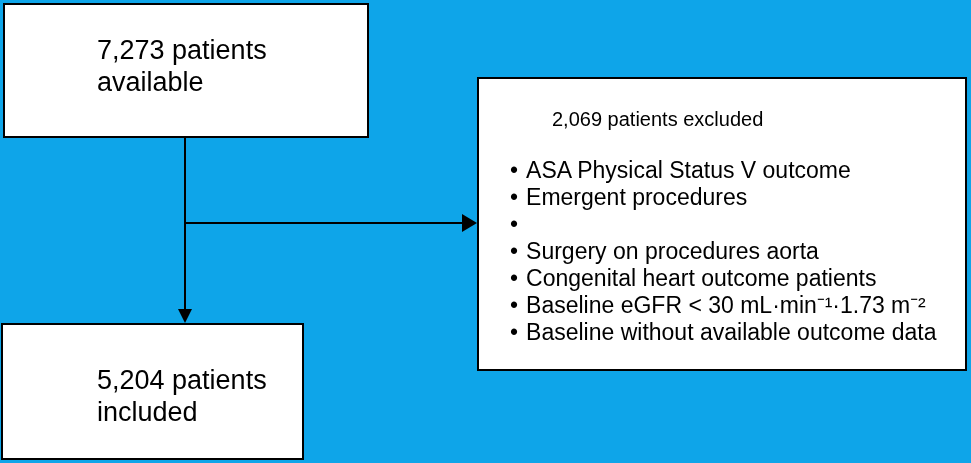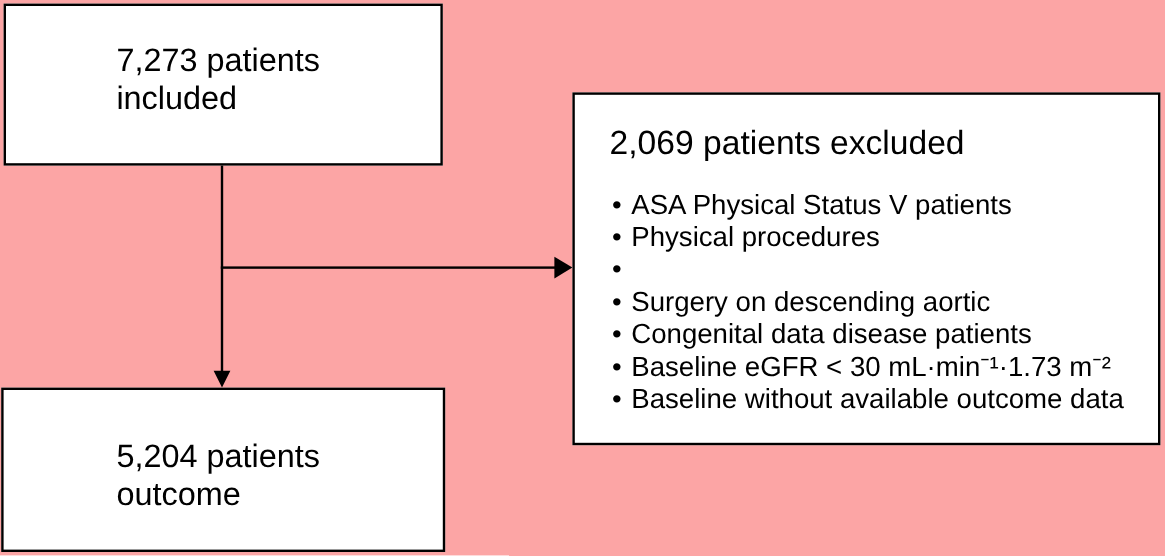--- a/index.html
+++ b/index.html
@@ -1,48 +1,49 @@
 <!DOCTYPE html>
 <html><head>
 <meta charset="utf-8">
 <style>
   html, body { margin: 0; padding: 0; background: #ffffff; }
   .canvas {
     position: relative;
     width: 971px;
     height: 463px;
-    background: #fca5a5;
+    background: #0ea5e9;
     color: #000000;
     font-family: "Liberation Sans", sans-serif;
     overflow: hidden;
   }
   .box {
     position: absolute;
     box-sizing: border-box;
     border: 2px solid #000000;
     background: #ffffff;
   }
   .box-screened { left: 3px;   top: 3px;   width: 366px; height: 135px; }
-  .box-included { left: 1px;   top: 323px; width: 370px; height: 137px; }
+  .box-included { left: 1px;   top: 323px; width: 303px; height: 137px; }
   .box-excluded { left: 477px; top: 77px;  width: 490px; height: 294px; }
 
   .big-text {
     font-size: 27px;
     line-height: 32px;
     letter-spacing: 0;
   }
   .box-screened .big-text { padding: 29px 0 0 92px; }
   .box-included .big-text { padding: 39px 0 0 94px; }
   .tline { display: block; white-space: nowrap; }
 
   .excluded-inner { padding: 23px 12px 0 29px; }
   .excluded-title {
-    font-size: 28px;
+    font-size: 20px;
     line-height: 34px;
     white-space: nowrap;
+    margin-left: 44px;
   }
   ul.excluded-list {
     list-style: none;
     margin: 21px 0 0 0;
     padding: 0 0 0 2px;
     font-size: 23px;
     line-height: 27px;
   }
   ul.excluded-list li { display: flex; white-space: nowrap; }
   ul.excluded-list .dot { margin-right: 8px; flex: 0 0 auto; }
@@ -65,65 +66,65 @@
   }
 </style>
 </head>
 <body>
 
 <div class="canvas">
 
   <div class="box box-screened">
     <div class="big-text">
       <span class="tline">7,273 patients</span>
-      <span class="tline">included</span>
+      <span class="tline">available</span>
     </div>
   </div>
 
   <div class="line vline"></div>
   <div class="arrowhead arrowhead-down"></div>
 
   <div class="line hline"></div>
   <div class="arrowhead arrowhead-right"></div>
 
   <div class="box box-excluded">
     <div class="excluded-inner">
       <div class="excluded-title">2,069 patients excluded</div>
       <ul class="excluded-list">
           <li>
             <span class="dot">•</span>
-            <span>ASA Physical Status V patients</span>
+            <span>ASA Physical Status V outcome</span>
           </li>
           <li>
             <span class="dot">•</span>
-            <span>Physical procedures</span>
+            <span>Emergent procedures</span>
           </li>
           <li>
             <span class="dot">•</span>
           </li>
           <li>
             <span class="dot">•</span>
-            <span>Surgery on descending aortic</span>
+            <span>Surgery on procedures aorta</span>
           </li>
           <li>
             <span class="dot">•</span>
-            <span>Congenital data disease patients</span>
+            <span>Congenital heart outcome patients</span>
           </li>
           <li>
             <span class="dot">•</span>
             <span>Baseline eGFR &lt; 30 mL·min⁻¹·1.73 m⁻²</span>
           </li>
           <li>
             <span class="dot">•</span>
             <span>Baseline without available outcome data</span>
           </li>
         </ul>
     </div>
   </div>
 
   <div class="box box-included">
     <div class="big-text">
       <span class="tline">5,204 patients</span>
-      <span class="tline">outcome</span>
+      <span class="tline">included</span>
     </div>
   </div>
 
 </div>
 
 </body></html>

